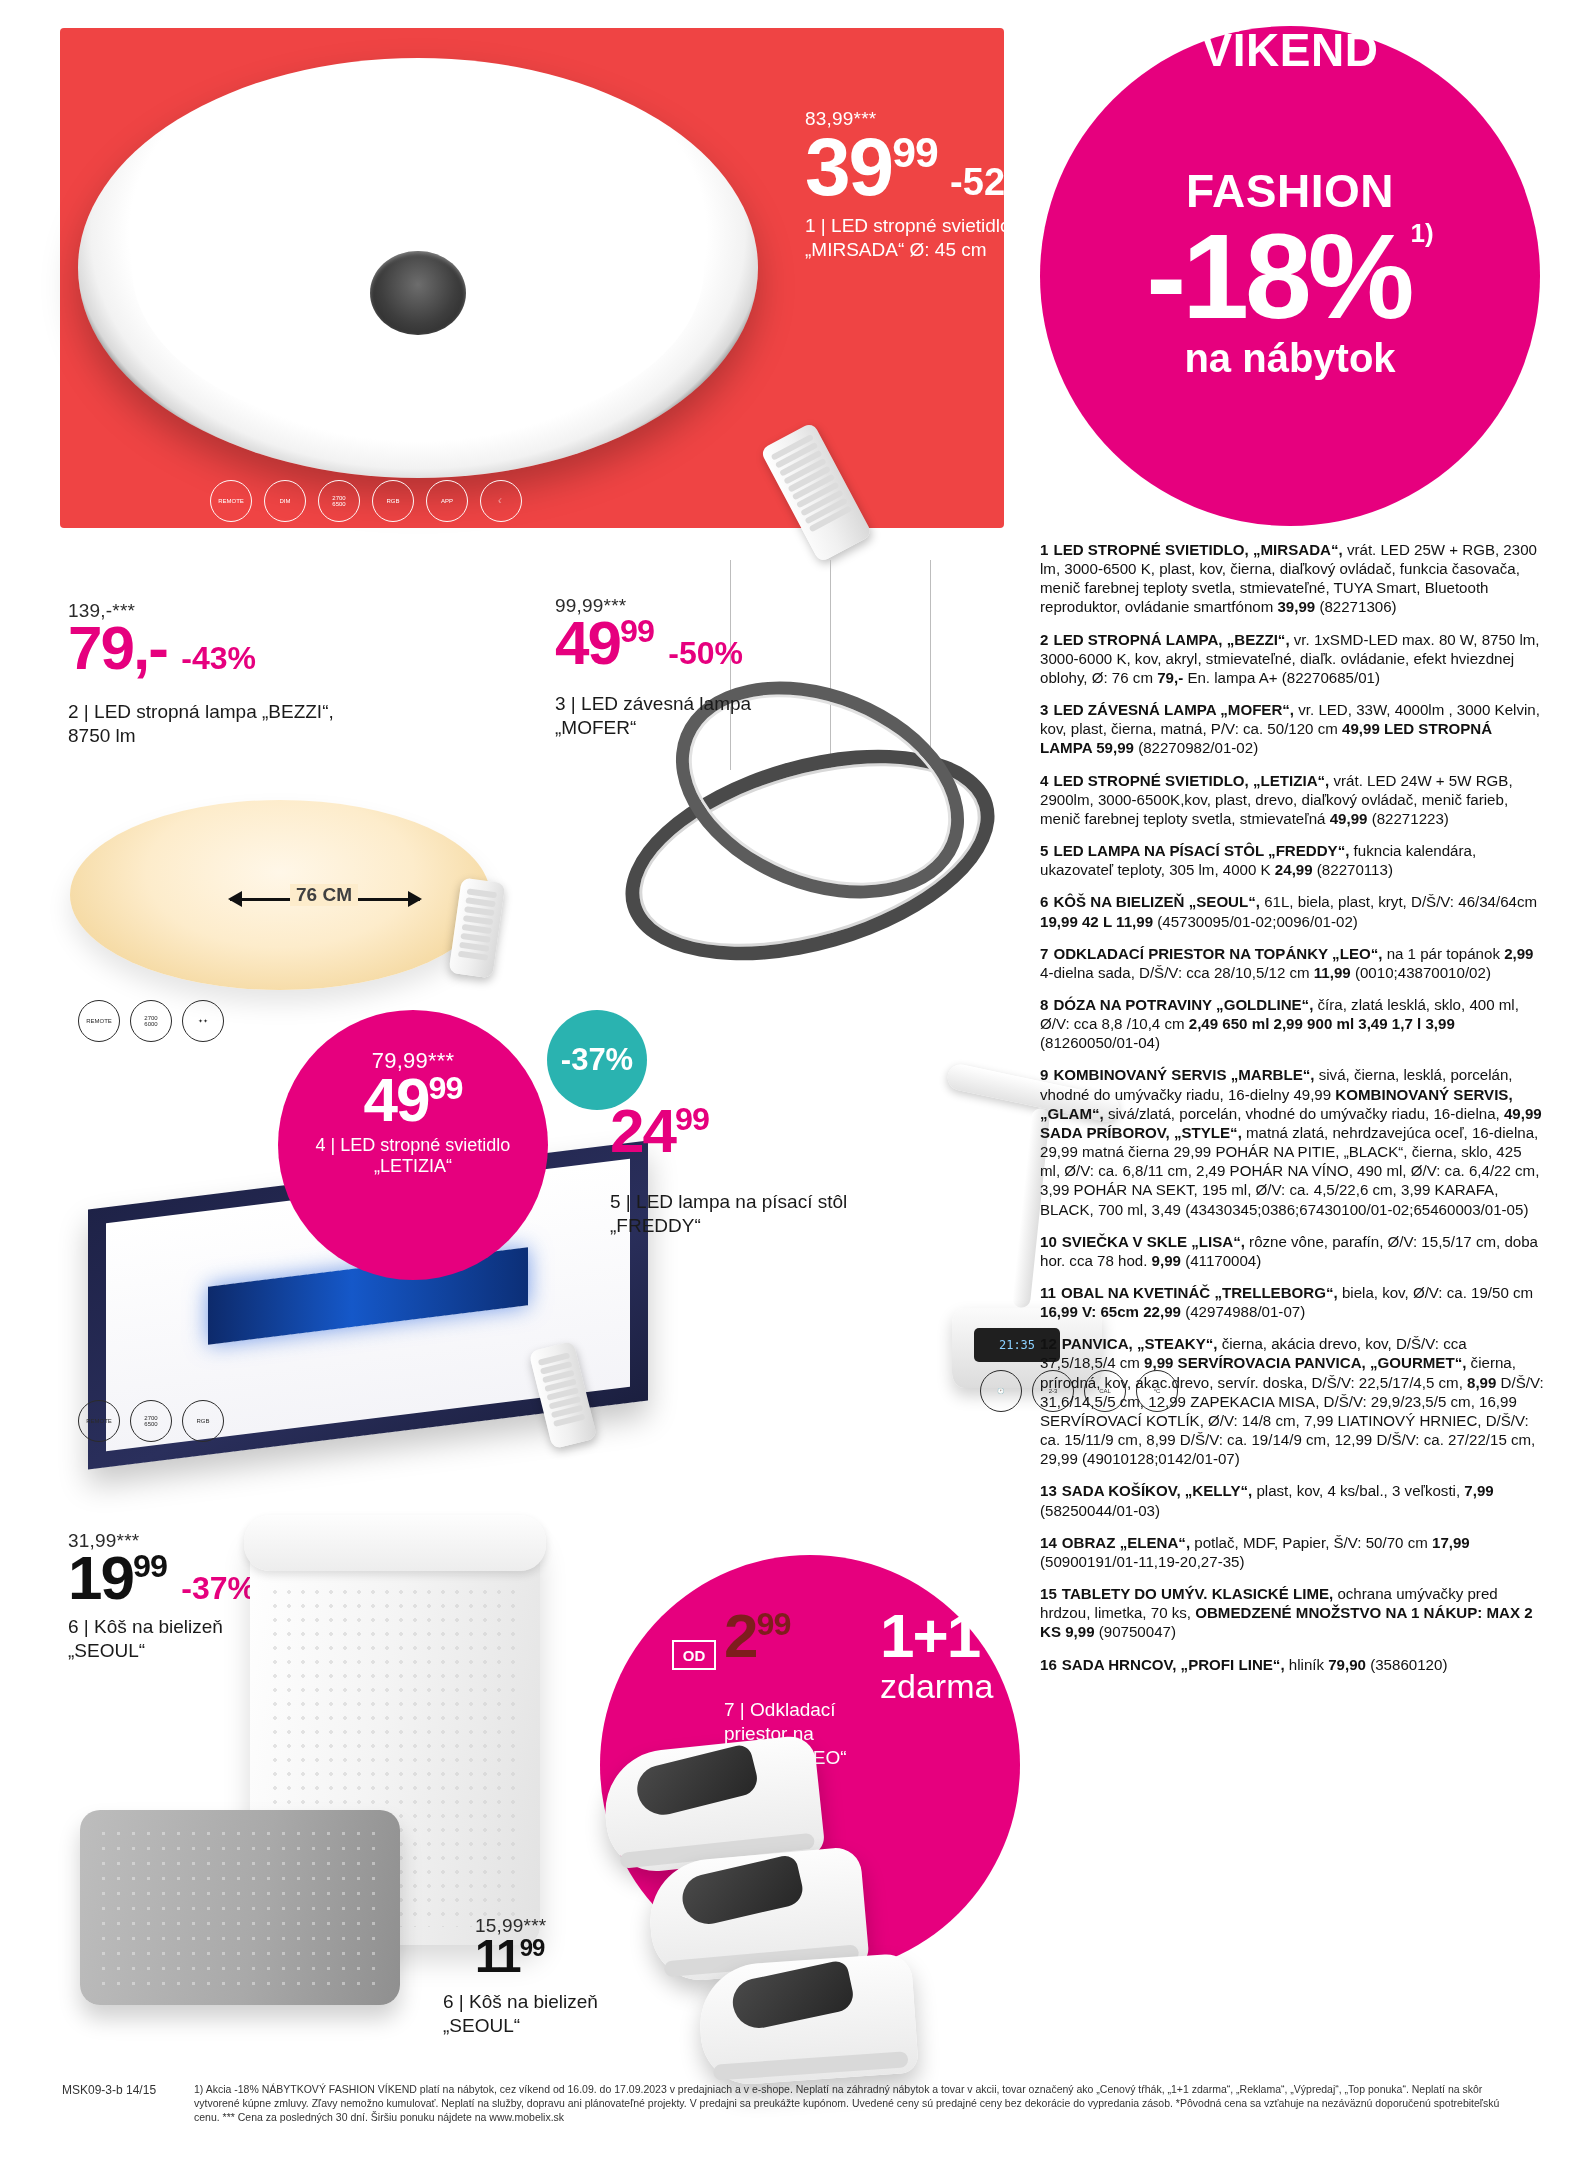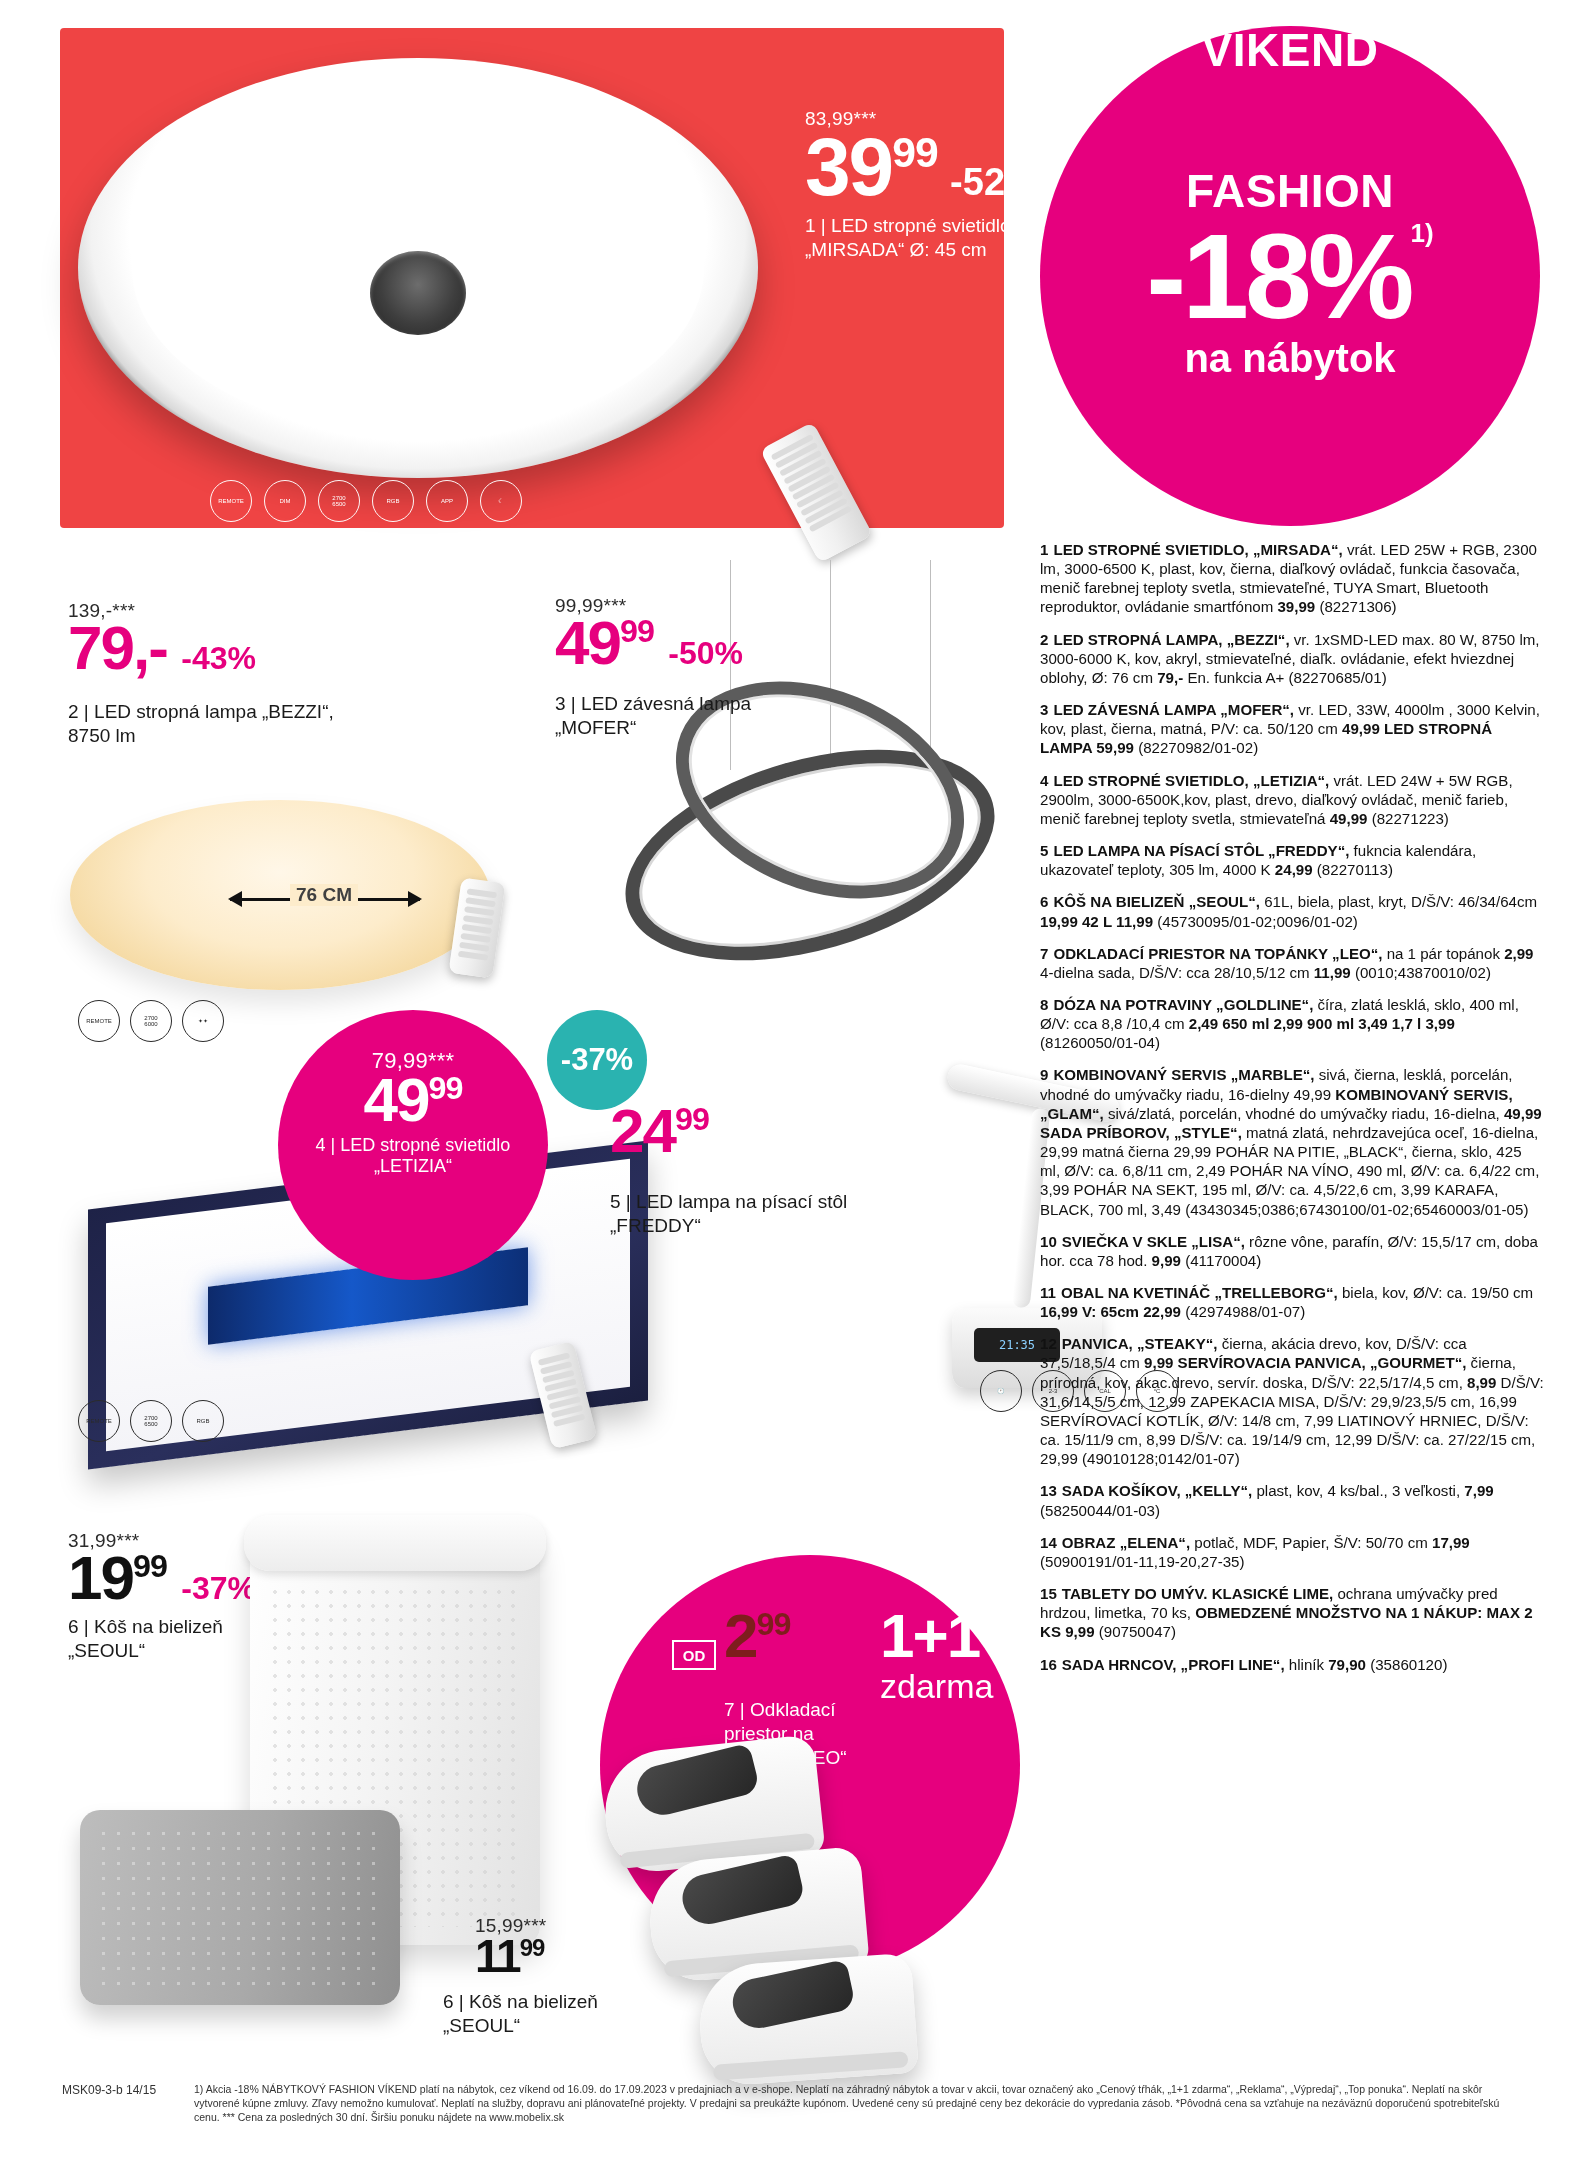--- a/index.html
+++ b/index.html
@@ -518,21 +518,21 @@
       <div class="tongue"></div>
       <div class="sole"></div>
     </div>
   <div class="shoe abs" id="shoe3">
       <div class="tongue"></div>
       <div class="sole"></div>
     </div>
 
   <div class="abs" id="legend">
     <div class="entry"><span class="num">1</span><b>LED STROPNÉ SVIETIDLO, „MIRSADA“,</b><span> vrát. LED 25W + RGB, 2300 lm, 3000-6500 K, plast, kov, čierna, diaľkový ovládač, funkcia časovača, menič farebnej teploty svetla, stmievateľné, TUYA Smart, Bluetooth reproduktor, ovládanie smartfónom </span><b>39,99</b><span class="code"> (82271306)</span></div>
-    <div class="entry"><span class="num">2</span><b>LED STROPNÁ LAMPA, „BEZZI“,</b><span> vr. 1xSMD-LED max. 80 W, 8750 lm, 3000-6000 K, kov, akryl, stmievateľné, diaľk. ovládanie, efekt hviezdnej oblohy, Ø: 76 cm </span><b>79,-</b><span> En. funkcia A+</span><span class="code"> (82270685/01)</span></div>
+    <div class="entry"><span class="num">2</span><b>LED STROPNÁ LAMPA, „BEZZI“,</b><span> vr. 1xSMD-LED max. 80 W, 8750 lm, 3000-6000 K, kov, akryl, stmievateľné, diaľk. ovládanie, efekt hviezdnej oblohy, Ø: 76 cm </span><b>79,-</b><span> En. lampa A+</span><span class="code"> (82270685/01)</span></div>
     <div class="entry"><span class="num">3</span><b>LED ZÁVESNÁ LAMPA „MOFER“,</b><span> vr. LED, 33W, 4000lm , 3000 Kelvin, kov, plast, čierna, matná, P/V: ca. 50/120 cm </span><b>49,99 LED STROPNÁ LAMPA 59,99</b><span class="code"> (82270982/01-02)</span></div>
     <div class="entry"><span class="num">4</span><b>LED STROPNÉ SVIETIDLO, „LETIZIA“,</b><span> vrát. LED 24W + 5W RGB, 2900lm, 3000-6500K,kov, plast, drevo, diaľkový ovládač, menič farieb, menič farebnej teploty svetla, stmievateľná </span><b>49,99</b><span class="code"> (82271223)</span></div>
     <div class="entry"><span class="num">5</span><b>LED LAMPA NA PÍSACÍ STÔL „FREDDY“,</b><span> fukncia kalendára, ukazovateľ teploty, 305 lm, 4000 K </span><b>24,99</b><span class="code"> (82270113)</span></div>
     <div class="entry"><span class="num">6</span><b>KÔŠ NA BIELIZEŇ „SEOUL“,</b><span> 61L, biela, plast, kryt, D/Š/V: 46/34/64cm </span><b>19,99 42 L 11,99</b><span class="code"> (45730095/01-02;0096/01-02)</span></div>
     <div class="entry"><span class="num">7</span><b>ODKLADACÍ PRIESTOR NA TOPÁNKY „LEO“,</b><span> na 1 pár topánok </span><b>2,99</b><span> 4-dielna sada, D/Š/V: cca 28/10,5/12 cm </span><b>11,99</b><span class="code"> (0010;43870010/02)</span></div>
     <div class="entry"><span class="num">8</span><b>DÓZA NA POTRAVINY „GOLDLINE“,</b><span> číra, zlatá lesklá, sklo, 400 ml, Ø/V: cca 8,8 /10,4 cm </span><b>2,49 650 ml 2,99 900 ml 3,49 1,7 l 3,99</b><span class="code"> (81260050/01-04)</span></div>
     <div class="entry"><span class="num">9</span><b>KOMBINOVANÝ SERVIS „MARBLE“,</b><span> sivá, čierna, lesklá, porcelán, vhodné do umývačky riadu, 16-dielny 49,99 </span><b>KOMBINOVANÝ SERVIS, „GLAM“,</b><span> sivá/zlatá, porcelán, vhodné do umývačky riadu, 16-dielna, </span><b>49,99 SADA PRÍBOROV, „STYLE“,</b><span> matná zlatá, nehrdzavejúca oceľ, 16-dielna, 29,99 matná čierna 29,99 POHÁR NA PITIE, „BLACK“,</span><span> čierna, sklo, 425 ml, Ø/V: ca. 6,8/11 cm, 2,49 POHÁR NA VÍNO, 490 ml, Ø/V: ca. 6,4/22 cm, 3,99 POHÁR NA SEKT, 195 ml, Ø/V: ca. 4,5/22,6 cm, 3,99 KARAFA, BLACK, 700 ml, 3,49</span><span class="code"> (43430345;0386;67430100/01-02;65460003/01-05)</span></div>
     <div class="entry"><span class="num">10</span><b>SVIEČKA V SKLE „LISA“,</b><span> rôzne vône, parafín, Ø/V: 15,5/17 cm, doba hor. cca 78 hod. </span><b>9,99</b><span class="code"> (41170004)</span></div>
     <div class="entry"><span class="num">11</span><b>OBAL NA KVETINÁČ „TRELLEBORG“,</b><span> biela, kov, Ø/V: ca. 19/50 cm </span><b>16,99 V: 65cm 22,99</b><span class="code"> (42974988/01-07)</span></div>
     <div class="entry"><span class="num">12</span><b>PANVICA, „STEAKY“,</b><span> čierna, akácia drevo, kov, D/Š/V: cca 37,5/18,5/4 cm </span><b>9,99 SERVÍROVACIA PANVICA, „GOURMET“,</b><span> čierna, prírodná, kov, akac.drevo, servír. doska, D/Š/V: 22,5/17/4,5 cm, </span><b>8,99</b><span> D/Š/V: 31,6/14,5/5 cm, 12,99 ZAPEKACIA MISA, D/Š/V: 29,9/23,5/5 cm, 16,99 SERVÍROVACÍ KOTLÍK, Ø/V: 14/8 cm, 7,99 LIATINOVÝ HRNIEC, D/Š/V: ca. 15/11/9 cm, 8,99 D/Š/V: ca. 19/14/9 cm, 12,99 D/Š/V: ca. 27/22/15 cm, 29,99</span><span class="code"> (49010128;0142/01-07)</span></div>

